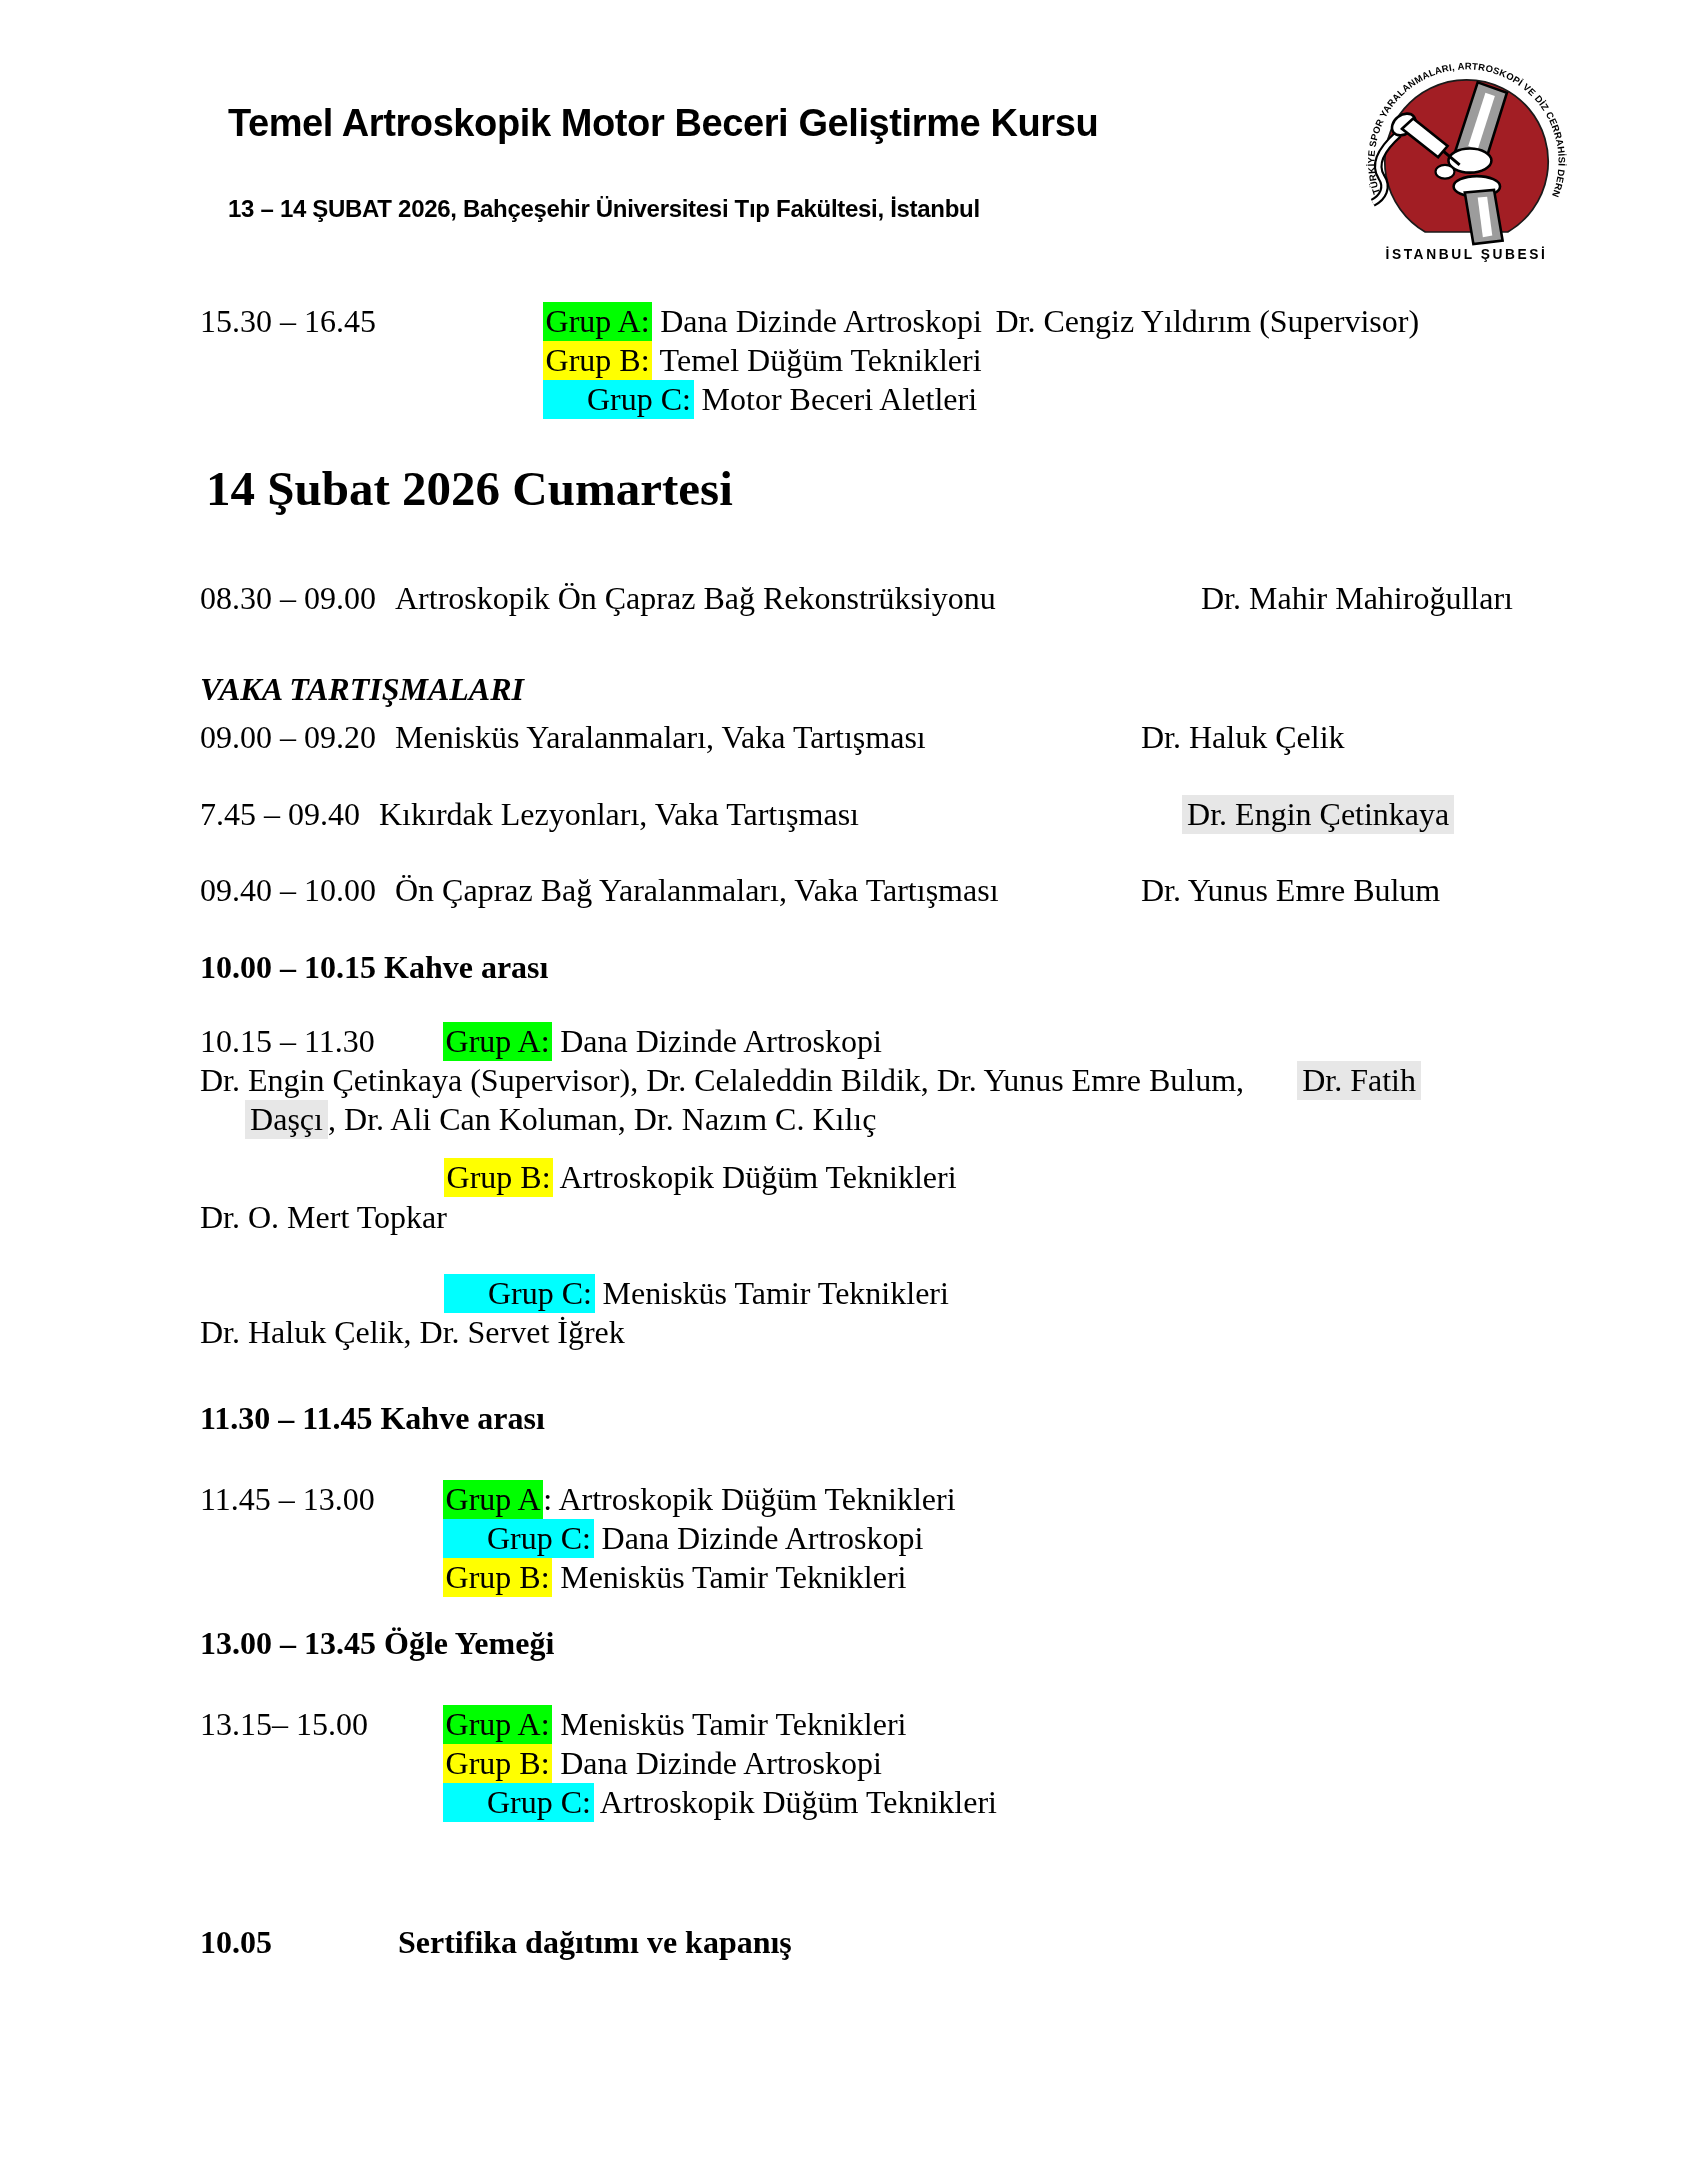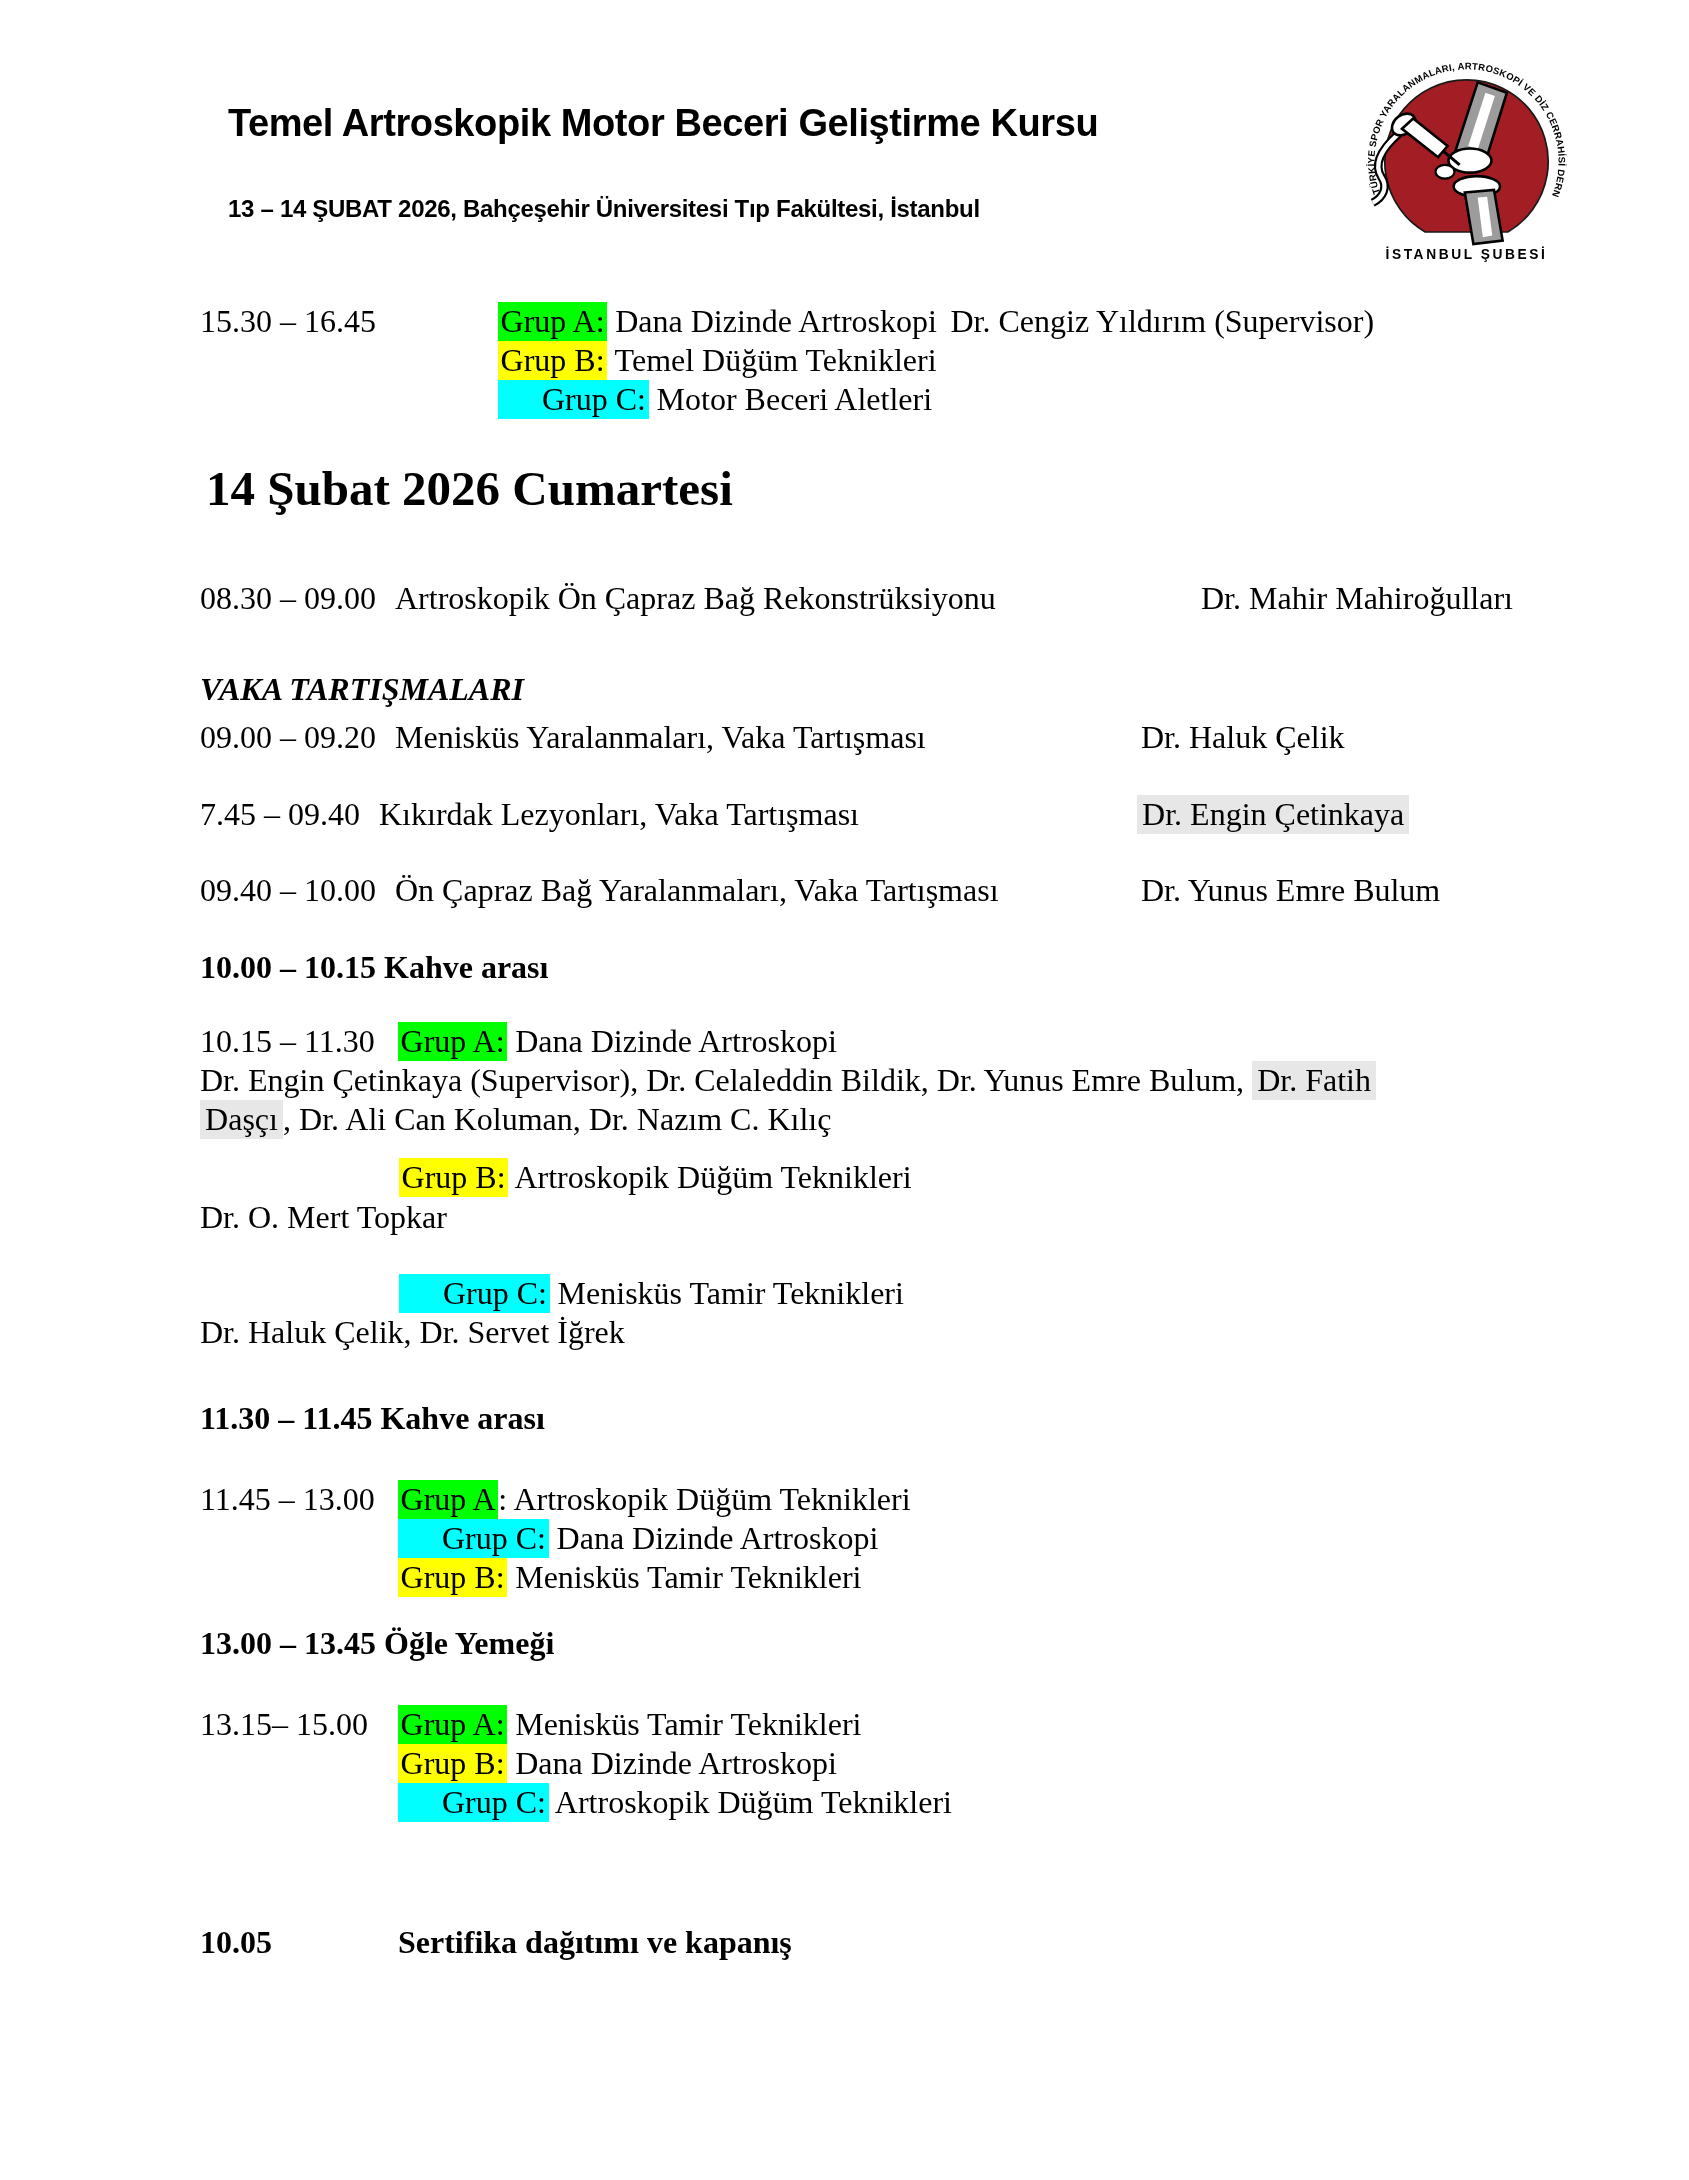--- a/index.html
+++ b/index.html
@@ -21,21 +21,21 @@
     line-height:29px; letter-spacing:-0.3px; white-space:nowrap;
   }
   .logo { position:absolute; left:1359px; top:60px; width:215px; height:215px; }
   .day-heading {
     position:absolute; left:198px; top:451px; margin:8px;
     font-size:49px; line-height:60px; font-weight:bold; white-space:nowrap;
   }
   .gline { position:relative; height:39px; white-space:nowrap; }
   .time { display:inline-block; }
   .groups { position:absolute; top:0; }
-  .hl { display:inline-block; line-height:39px; padding:0 2.6px; }
+  .hl { display:inline-block; line-height:39px; padding:0 2.6px;margin-left:45px; }
   .hl.green  { background:#00FF00; }
   .hl.yellow { background:#FFFF00; }
   .hl.cyan   { background:#00FFFF;padding-left:44px; }
   .hl.gray   { background:#E7E7E7; padding:0 5.1px; }
   .row { white-space:nowrap; }
   .rowtitle { margin-left:19px; }
   .speaker-abs { position:absolute; top:0; }
   .speaker-inline { margin-left:13.6px; }
   .bold-line { font-weight:bold; white-space:nowrap; }
   .vaka { font-weight:bold; font-style:italic; white-space:nowrap; }

